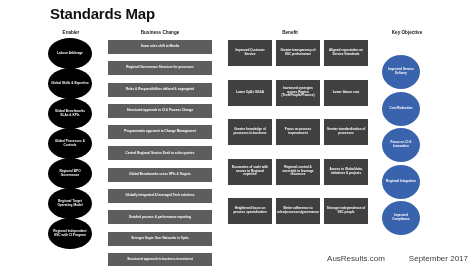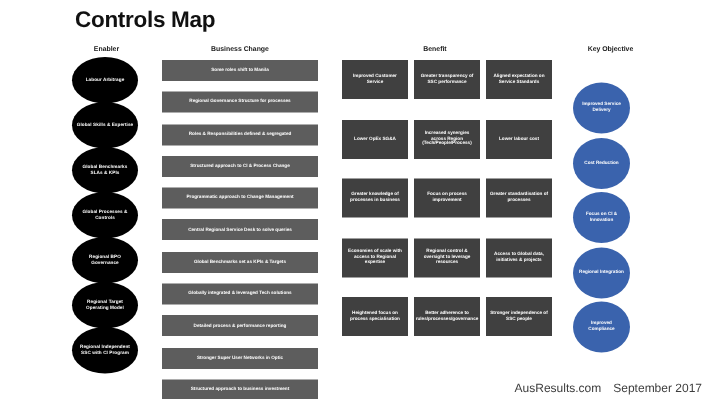--- a/index.html
+++ b/index.html
@@ -109,28 +109,28 @@
   }
 
   
   .footer{
     position:absolute;
     right:6px;bottom:3px;
     font-size:8px;
     color:#3d3d3d;
     white-space:nowrap;
   }
-  .footer .site{margin-right:8px;}
+  .footer .site{margin-right:24px;}
 </style>
 </head>
 <body>
 
 <div id="slide">
 
-  <div class="title">Controls Map</div>
+  <div class="title">Standards Map</div>
 
   <div class="col-head" id="head-enabler">Enabler</div>
   <div class="col-head" id="head-business">Business Change</div>
   <div class="col-head" id="head-benefit">Benefit</div>
   <div class="col-head" id="head-objective">Key Objective</div>
 
   <div class="enablers">
     <div class="enabler">Labour Arbitrage</div>
     <div class="enabler">Global Skills &amp; Expertise</div>
     <div class="enabler">Global Benchmarks SLAs &amp; KPIs</div>

